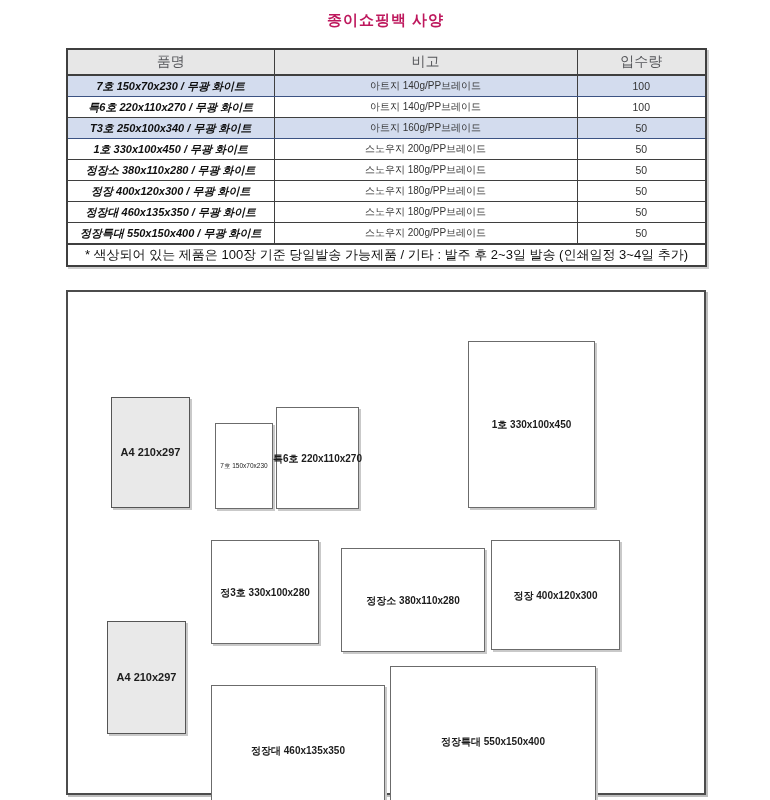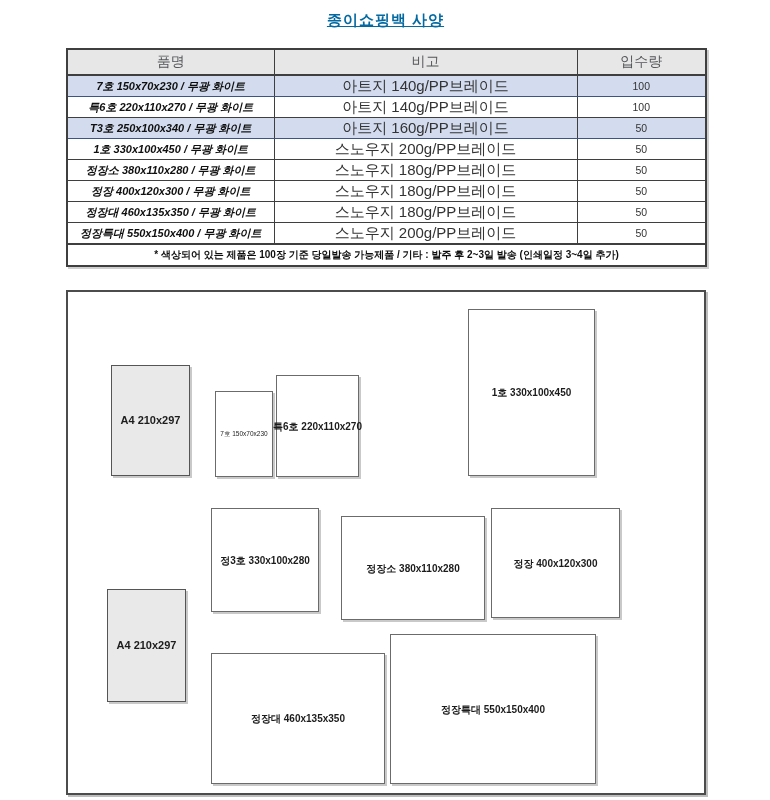--- a/index.html
+++ b/index.html
@@ -11,64 +11,65 @@
   }
   :root{
     --hl-bg:#d3dcee;
     --hl-border:#3c5383;
     --grid:#3f3f3f;
     --header-bg:#e7e7e7;
     --a4-fill:#e9e9e9;
   }
   .title-wrap{position:absolute;left:66px;top:11px;width:639px;text-align:center;}
   .title{
-    font-size:15px;font-weight:bold;text-decoration:underline;
-    letter-spacing:1px;color:#0369a1;
+    font-size:15px;font-weight:bold;
+    letter-spacing:1px;color:#be185d;
   }
   table.spec{
     position:absolute;left:66px;top:48px;width:639px;
     border-collapse:collapse;table-layout:fixed;
     border:2px solid var(--grid);
     box-shadow:2px 2px 0 #cfcfcf;
     background:#fff;
   }
   table.spec th,table.spec td{
     border:1px solid var(--grid);
     text-align:center;vertical-align:middle;
     padding:0 2px;overflow:hidden;white-space:nowrap;
   }
   table.spec thead th{
     height:24px;background:var(--header-bg);
     font-size:14px;font-weight:normal;color:#55565a;
     border-bottom:2px solid var(--grid);
   }
   table.spec tbody td{height:20px;}
   td.name{font-size:11px;font-weight:bold;color:#0f0f0f;font-style:italic;}
-  td.remark{font-size:15px;color:#333;}
+  td.remark{font-size:10px;color:#333;}
   td.qty{font-size:10.5px;color:#333;}
   tr.hl td{
     background:var(--hl-bg);
     border-top:1px solid var(--hl-border);
     border-bottom:1px solid var(--hl-border);
   }
   table.spec tfoot td{
-    height:20px;font-size:10px;font-weight:bold;color:#0f0f0f;
+    height:20px;font-size:13px;font-weight:normal;color:#0f0f0f;
     border-top:2px solid var(--grid);
     text-align:center;
   }
   .frame{
     position:absolute;left:66px;top:290px;width:636px;height:501px;
     border:2px solid #4c4c4c;background:#fff;
     box-shadow:2px 2px 0 #bdbdbd;
   }
   .box{
     position:absolute;box-sizing:border-box;
     display:flex;align-items:center;justify-content:center;
     background:#fff;border:1px solid #6b6b6b;
     box-shadow:2px 2px 0 #c9c9c9;
+    margin-top:32px;
   }
   .box.reference{background:var(--a4-fill);border-color:#555;justify-content:center;}
   .box-label{
     display:block;text-align:center;color:#1c1c1c;font-weight:600;
     line-height:1.1;white-space:nowrap;
   }
   .box.xs .box-label{font-size:6.5px;font-weight:500;}
   .box.sm .box-label{font-size:10px;}
   .box.md .box-label{font-size:11px;}
 </style>

